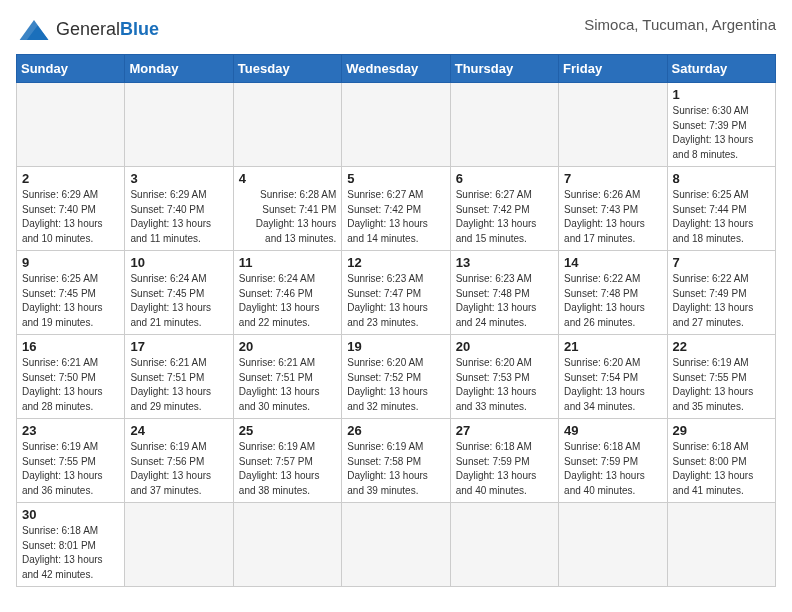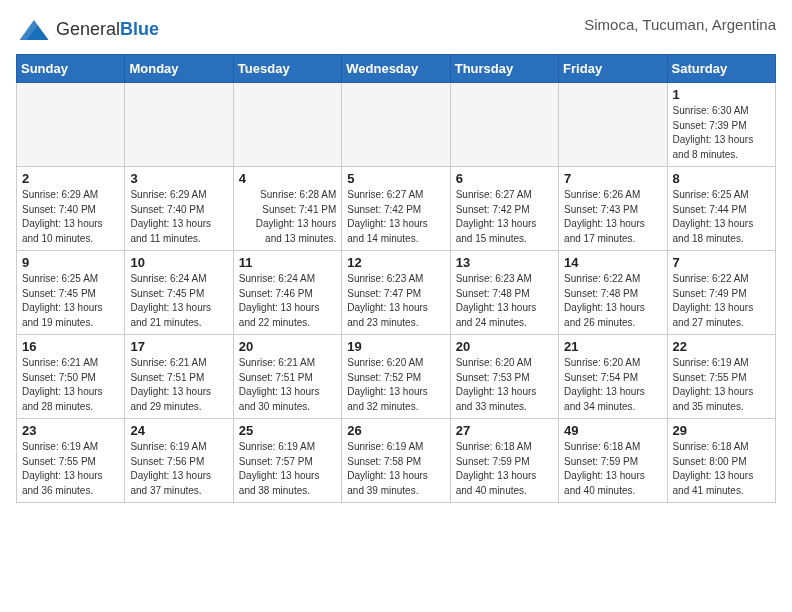--- a/index.html
+++ b/index.html
@@ -330,14 +330,29 @@
 and 40 minutes.</div>
         </td>
         <td>
           <span class="day-num">29</span>
           <div class="day-info" style="white-space: pre-line;">Sunrise: 6:18 AM
 Sunset: 8:00 PM
 Daylight: 13 hours
 and 41 minutes.</div>
         </td>
       </tr>
+      <tr>
+        <td>
+          <span class="day-num">30</span>
+          <div class="day-info" style="white-space: pre-line;">Sunrise: 6:18 AM
+Sunset: 8:01 PM
+Daylight: 13 hours
+and 42 minutes.</div>
+        </td>
+        <td class="empty"></td>
+        <td class="empty"></td>
+        <td class="empty"></td>
+        <td class="empty"></td>
+        <td class="empty"></td>
+        <td class="empty"></td>
+      </tr>
     </tbody>
 </table>
 
 </body></html>

